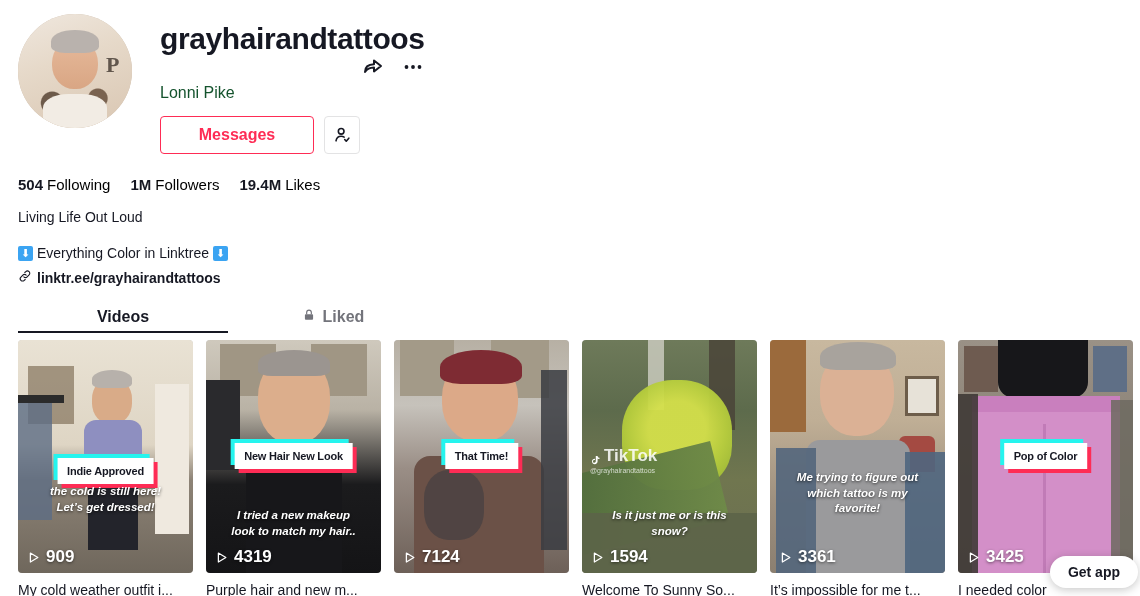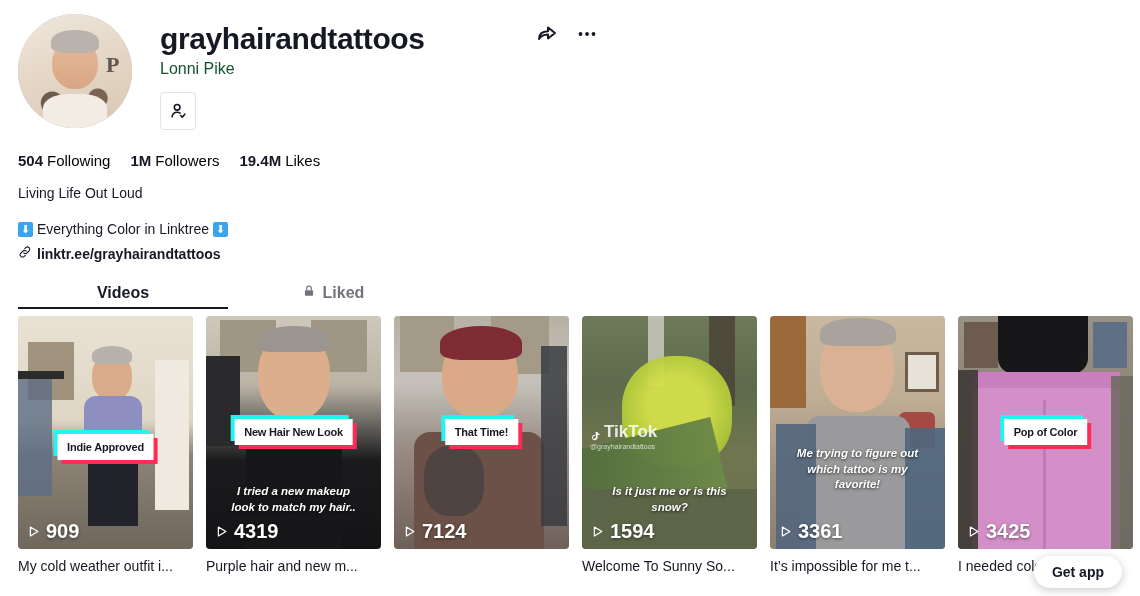--- a/index.html
+++ b/index.html
@@ -31,21 +31,21 @@
   .avatar .av-hair { position: absolute; left: 29%; top: 14%;
     width: 42%; height: 20%; border-radius: 50% 50% 30% 30%;
     background: #b9b2ad; }
   .avatar .av-body { position: absolute; left: 22%; bottom: 0;
     width: 56%; height: 30%; border-radius: 40% 40% 0 0;
     background: #f2ece4; }
   .avatar .av-p { position: absolute; right: 11%; top: 33%;
     font: 700 22px "Liberation Serif", serif; color: #4a4038; opacity: .85; }
 
   .head-right { margin-left: 28px; padding-top: 8px; }
-  .name-row { display: flex; align-items: flex-start; }
+  .name-row { display: flex; align-items: flex-end; flex-direction: column; }
   .username {
     font-size: 30px; font-weight: 700; letter-spacing: -0.4px;
     line-height: 1.1;
   }
   .head-icons { display: flex; align-items: center; gap: 16px; margin-left: 110px; }
   .ico-btn { cursor: pointer; display: flex; align-items: center; }
   .nickname { font-size: 16px; color: #14532d; margin-top: 5px; }
 
   .btn-row { display: flex; align-items: center; gap: 10px; margin-top: 14px; }
   .btn-messages {
@@ -106,29 +106,29 @@
     font-size: 11.5px; font-weight: 700; font-style: italic;
     line-height: 1.35; text-shadow: 0 1px 3px rgba(0,0,0,.7);
   }
   .wm { position: absolute; left: 8px; top: 106px; color: rgba(255,255,255,.85); }
   .wm-top { display: flex; align-items: flex-end; gap: 3px;
     font-size: 17px; font-weight: 700; }
   .wm-sub { font-size: 7px; margin-top: 1px; opacity: .85; }
 
   .plays { position: absolute; left: 8px; bottom: 6px;
     display: flex; align-items: center; gap: 5px;
-    color: #fff; font-size: 20px; font-weight: 700;
+    color: #fff; font-size: 17px; font-weight: 700;
     text-shadow: 0 1px 3px rgba(0,0,0,.5); justify-content: flex-end; }
 
   .cap { margin-top: 9px; font-size: 14px; color: #161823;
     white-space: nowrap; overflow: hidden; }
 
   
   .getapp {
-    position: absolute; right: 18px; bottom: 8px;
+    position: absolute; right: 2px; bottom: 8px;
     height: 32px; padding: 0 18px; border-radius: 18px;
     background: #fff; color: #161823;
     font-size: 14px; font-weight: 700; cursor: pointer;
     display: flex; align-items: center; justify-content: center;
     box-shadow: 0 2px 10px rgba(0,0,0,.22);
   }
 </style>
 </head>
 <body>
 
@@ -158,20 +158,21 @@
                 <circle cx="12" cy="12" r="1.9"></circle>
                 <circle cx="18.5" cy="12" r="1.9"></circle>
             </svg>
           </span>
         </div>
       </div>
 
       <div class="nickname">Lonni Pike</div>
 
       <div class="btn-row">
+        <div class="btn-messages">Messages</div>
         <div class="btn-icon">
           <svg width="20" height="20" viewBox="0 0 24 24" fill="none" stroke="#161823" stroke-width="1.9" stroke-linecap="round" stroke-linejoin="round">
             <circle cx="11" cy="7.5" r="3.4"></circle>
             <path d="M4.8 19c.6-3.6 3.2-5.6 6.2-5.6 1.4 0 2.6.4 3.6 1.1"></path>
             <path d="M15.2 17.4l1.9 2 3.1-3.6"></path>
           </svg>
         </div>
       </div>
     </div>
   </div>
@@ -227,20 +228,21 @@
           <div style="position:absolute;left:10px;top:26px;width:46px;height:58px;background:#8a7a63;opacity:.75;"></div>
           <div style="position:absolute;left:0;top:60px;width:34px;height:120px;background:#5d6d84;opacity:.8;"></div>
           <div style="position:absolute;left:0;top:55px;width:46px;height:8px;background:#2b2b2b;"></div>
           <div style="position:absolute;left:74px;top:38px;width:40px;height:46px;border-radius:45%;background:#d9ab88;"></div>
           <div style="position:absolute;left:74px;top:30px;width:40px;height:18px;border-radius:50% 50% 25% 25%;background:#b7b1ab;"></div>
           <div style="position:absolute;left:66px;top:80px;width:58px;height:62px;background:#8e8fc0;border-radius:12px 12px 0 0;"></div>
           <div style="position:absolute;left:70px;top:140px;width:50px;height:70px;background:#23242b;"></div>
           <div style="position:absolute;right:4px;top:44px;width:34px;height:150px;background:#efe9df;"></div>
         </div>
         <div class="ovl-box" style="top:131px">Indie Approved</div>
+        <div class="ovl-text" style="top:144px">the cold is still here!<br>Let’s get dressed!</div>
         <div class="plays">
           <svg width="15" height="15" viewBox="0 0 24 24" fill="none" stroke="#fff" stroke-width="2" stroke-linejoin="round">
             <path d="M7 4.8l12 7.2-12 7.2z"></path>
           </svg>
           <span>909</span>
         </div>
       </div>
       <div class="cap">My cold weather outfit i...</div>
     </div>
 

